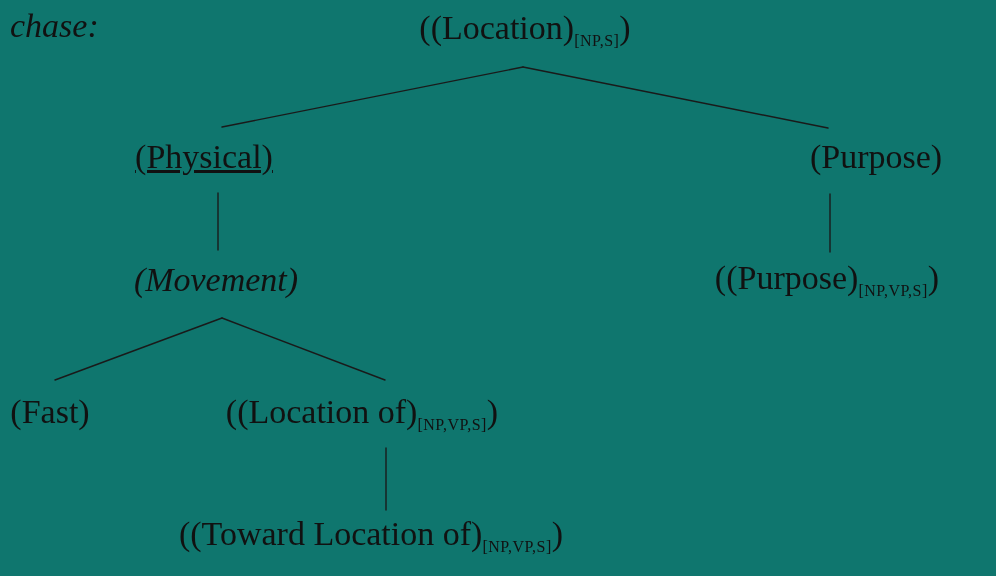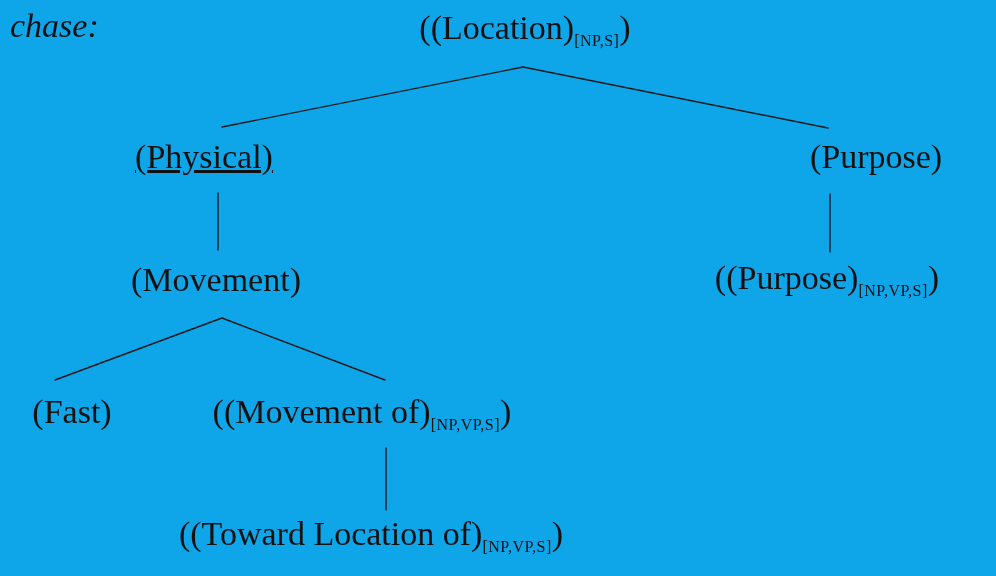--- a/index.html
+++ b/index.html
@@ -4,21 +4,21 @@
 <style>
   html, body {
     margin: 0;
     padding: 0;
     background: #ffffff;
   }
   .canvas {
     position: relative;
     width: 996px;
     height: 576px;
-    background: #0ea5e9;
+    background: #0f766e;
     font-family: "Liberation Serif", "DejaVu Serif", serif;
     color: #111111;
     overflow: hidden;
   }
   .edges-layer {
     position: absolute;
     left: 0;
     top: 0;
     width: 996px;
     height: 576px;
@@ -67,23 +67,23 @@
   </svg>
 
   <div class="headword">chase:</div>
 
   <div class="node" style="left:525px; top:8px;"><span>((Location)</span><span class="sub">[NP,S]</span><span>)</span></div>
 
   <div class="node" style="left:204px; top:137px;text-decoration:underline;"><span>(Physical)</span></div>
 
   <div class="node" style="left:876px; top:137px;"><span>(Purpose)</span></div>
 
-  <div class="node" style="left:216px; top:260px;"><span>(Movement)</span></div>
+  <div class="node" style="left:216px; top:260px;font-style:italic;"><span>(Movement)</span></div>
 
   <div class="node" style="left:827px; top:258px;"><span>((Purpose)</span><span class="sub">[NP,VP,S]</span><span>)</span></div>
 
-  <div class="node" style="left:50px; top:392px;margin-left:22px;"><span>(Fast)</span></div>
+  <div class="node" style="left:50px; top:392px;"><span>(Fast)</span></div>
 
-  <div class="node" style="left:362px; top:392px;"><span>((Movement of)</span><span class="sub">[NP,VP,S]</span><span>)</span></div>
+  <div class="node" style="left:362px; top:392px;"><span>((Location of)</span><span class="sub">[NP,VP,S]</span><span>)</span></div>
 
   <div class="node" style="left:371px; top:514px;text-align:center;"><span>((Toward Location of)</span><span class="sub">[NP,VP,S]</span><span>)</span></div>
 
 </div>
 
 </body></html>

